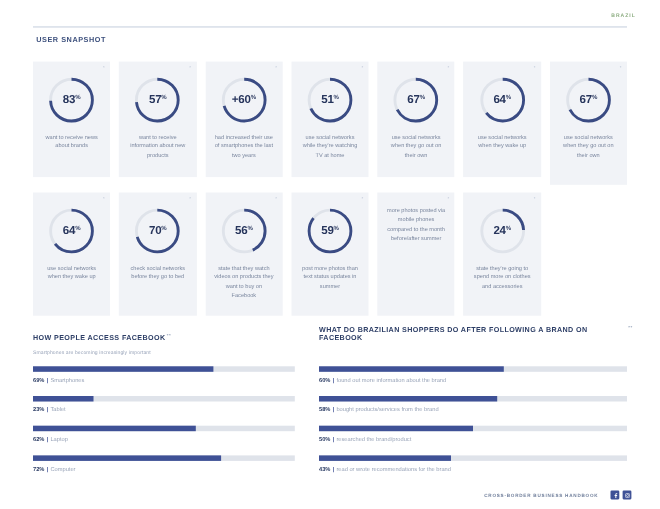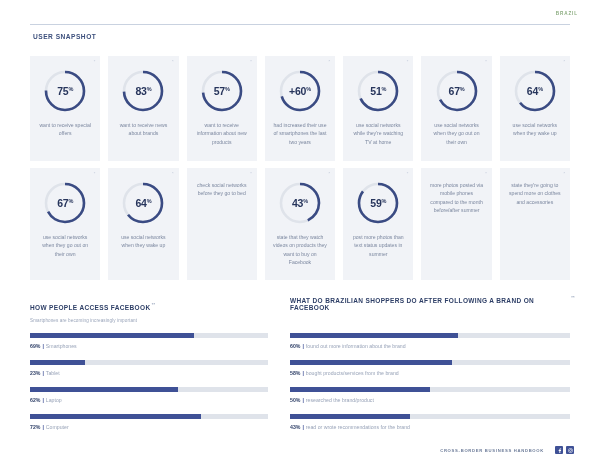--- a/index.html
+++ b/index.html
@@ -125,34 +125,20 @@
     <div class="top-rule"></div>
     <div class="section-title">USER SNAPSHOT</div>
   </div>
 
   <div class="grid">
       <div class="card">
         <div class="card-mark">*</div>
         <div class="donut">
           <svg width="46" height="46" viewBox="0 0 46 46">
             <circle cx="23" cy="23" r="19" fill="none" stroke="#dfe3ea" stroke-width="2.6"></circle>
-            <circle cx="23" cy="23" r="19" fill="none" stroke="#3a4b83" stroke-width="2.6" stroke-linecap="butt" stroke-dasharray="89.54 29.85" transform="rotate(-90 23 23)"></circle>
-          </svg>
-          <div class="val">
-            <span>75</span>
-            <sup>%</sup>
-          </div>
-        </div>
-        <div class="caption">want to receive special offers</div>
-      </div>
-      <div class="card">
-        <div class="card-mark">*</div>
-        <div class="donut">
-          <svg width="46" height="46" viewBox="0 0 46 46">
-            <circle cx="23" cy="23" r="19" fill="none" stroke="#dfe3ea" stroke-width="2.6"></circle>
             <circle cx="23" cy="23" r="19" fill="none" stroke="#3a4b83" stroke-width="2.6" stroke-linecap="butt" stroke-dasharray="88.34 31.04" transform="rotate(-90 23 23)"></circle>
           </svg>
           <div class="val">
             <span>83</span>
             <sup>%</sup>
           </div>
         </div>
         <div class="caption">want to receive news about brands</div>
       </div>
       <div class="card">
@@ -248,31 +234,41 @@
           </svg>
           <div class="val">
             <span>64</span>
             <sup>%</sup>
           </div>
         </div>
         <div class="caption">use social networks when they wake up</div>
       </div>
       <div class="card tall">
         <div class="card-mark">*</div>
+        <div class="donut">
+          <svg width="46" height="46" viewBox="0 0 46 46">
+            <circle cx="23" cy="23" r="19" fill="none" stroke="#dfe3ea" stroke-width="2.6"></circle>
+            <circle cx="23" cy="23" r="19" fill="none" stroke="#3a4b83" stroke-width="2.6" stroke-linecap="butt" stroke-dasharray="83.57 35.81" transform="rotate(-90 23 23)"></circle>
+          </svg>
+          <div class="val">
+            <span>70</span>
+            <sup>%</sup>
+          </div>
+        </div>
         <div class="caption">check social networks before they go to bed</div>
       </div>
       <div class="card tall">
         <div class="card-mark">*</div>
         <div class="donut">
           <svg width="46" height="46" viewBox="0 0 46 46">
             <circle cx="23" cy="23" r="19" fill="none" stroke="#dfe3ea" stroke-width="2.6"></circle>
             <circle cx="23" cy="23" r="19" fill="none" stroke="#3a4b83" stroke-width="2.6" stroke-linecap="butt" stroke-dasharray="51.33 68.05" transform="rotate(-90 23 23)"></circle>
           </svg>
           <div class="val">
-            <span>43</span>
+            <span>56</span>
             <sup>%</sup>
           </div>
         </div>
         <div class="caption">state that they watch videos on products they want to buy on Facebook</div>
       </div>
       <div class="card tall">
         <div class="card-mark">*</div>
         <div class="donut">
           <svg width="46" height="46" viewBox="0 0 46 46">
             <circle cx="23" cy="23" r="19" fill="none" stroke="#dfe3ea" stroke-width="2.6"></circle>
@@ -284,20 +280,30 @@
           </div>
         </div>
         <div class="caption">post more photos than text status updates in summer</div>
       </div>
       <div class="card tall">
         <div class="card-mark">*</div>
         <div class="caption">more photos posted via mobile phones compared to the month before/after summer</div>
       </div>
       <div class="card tall">
         <div class="card-mark">*</div>
+        <div class="donut">
+          <svg width="46" height="46" viewBox="0 0 46 46">
+            <circle cx="23" cy="23" r="19" fill="none" stroke="#dfe3ea" stroke-width="2.6"></circle>
+            <circle cx="23" cy="23" r="19" fill="none" stroke="#3a4b83" stroke-width="2.6" stroke-linecap="butt" stroke-dasharray="28.65 90.73" transform="rotate(-90 23 23)"></circle>
+          </svg>
+          <div class="val">
+            <span>24</span>
+            <sup>%</sup>
+          </div>
+        </div>
         <div class="caption">state they're going to spend more on clothes and accessories</div>
       </div>
     </div>
 
   <div class="bottom">
     <div class="cols">
 
       <div class="col left">
         <div class="col-title">
           <span>HOW PEOPLE ACCESS FACEBOOK</span>

